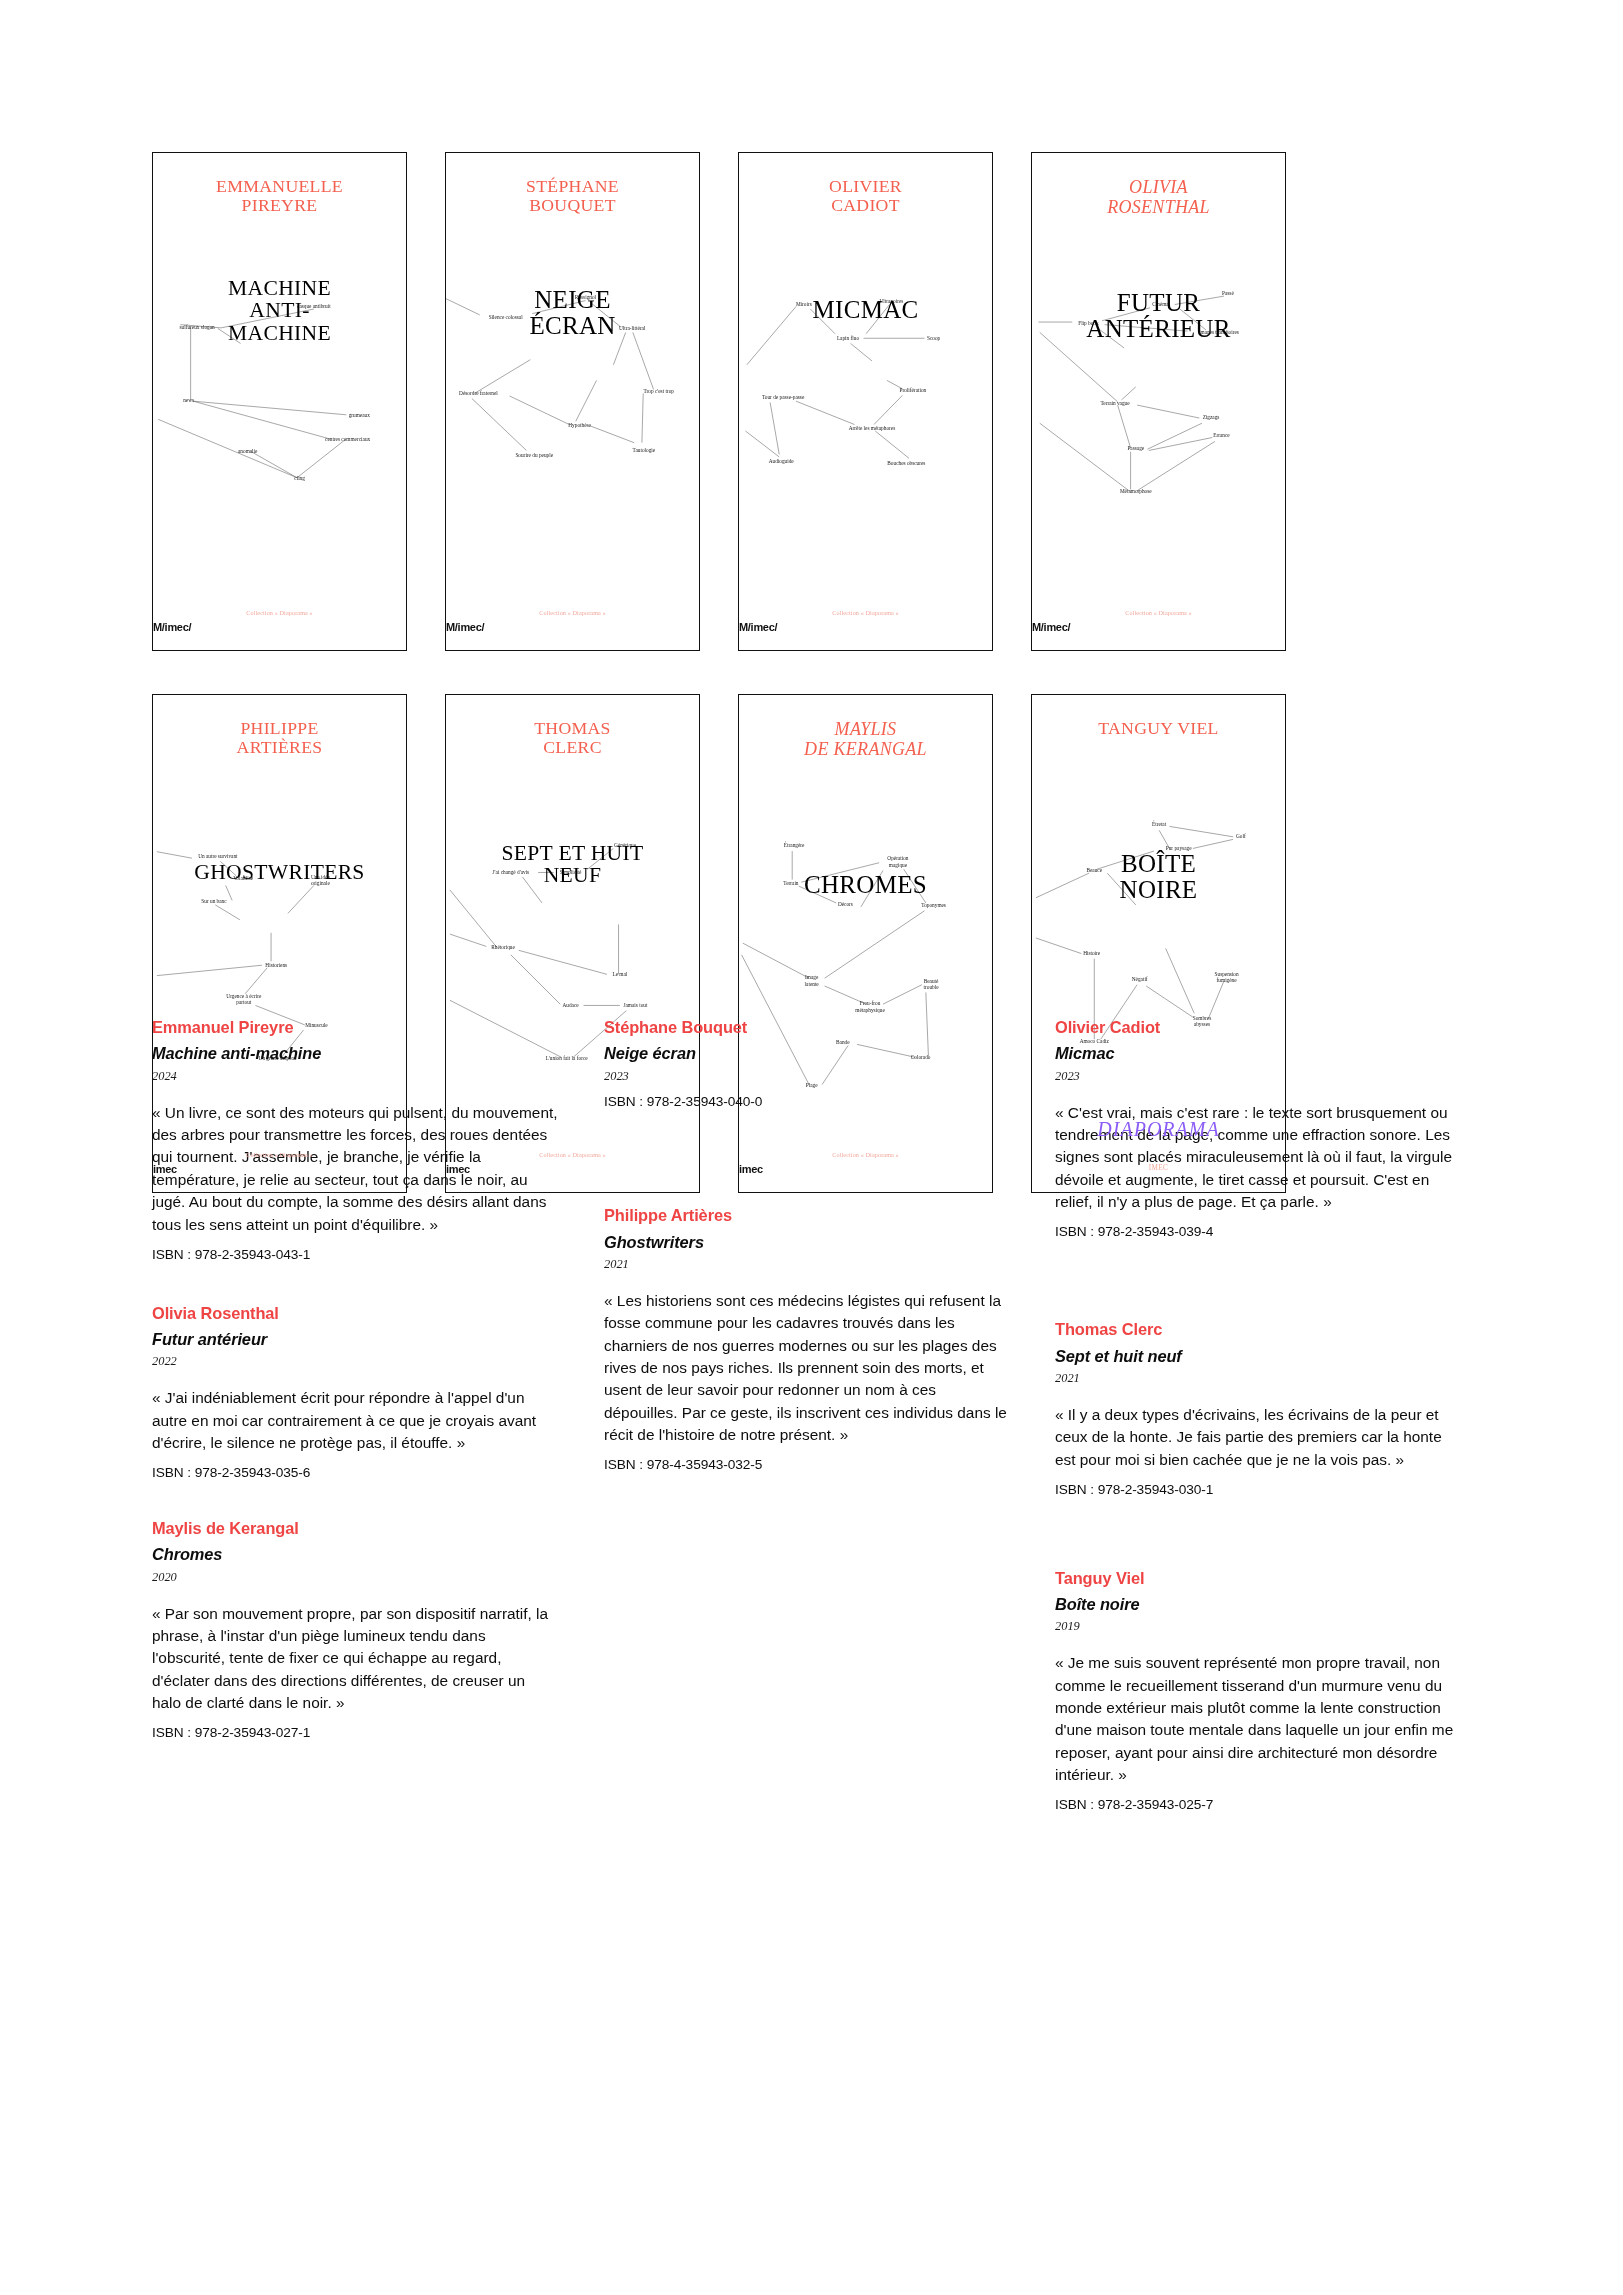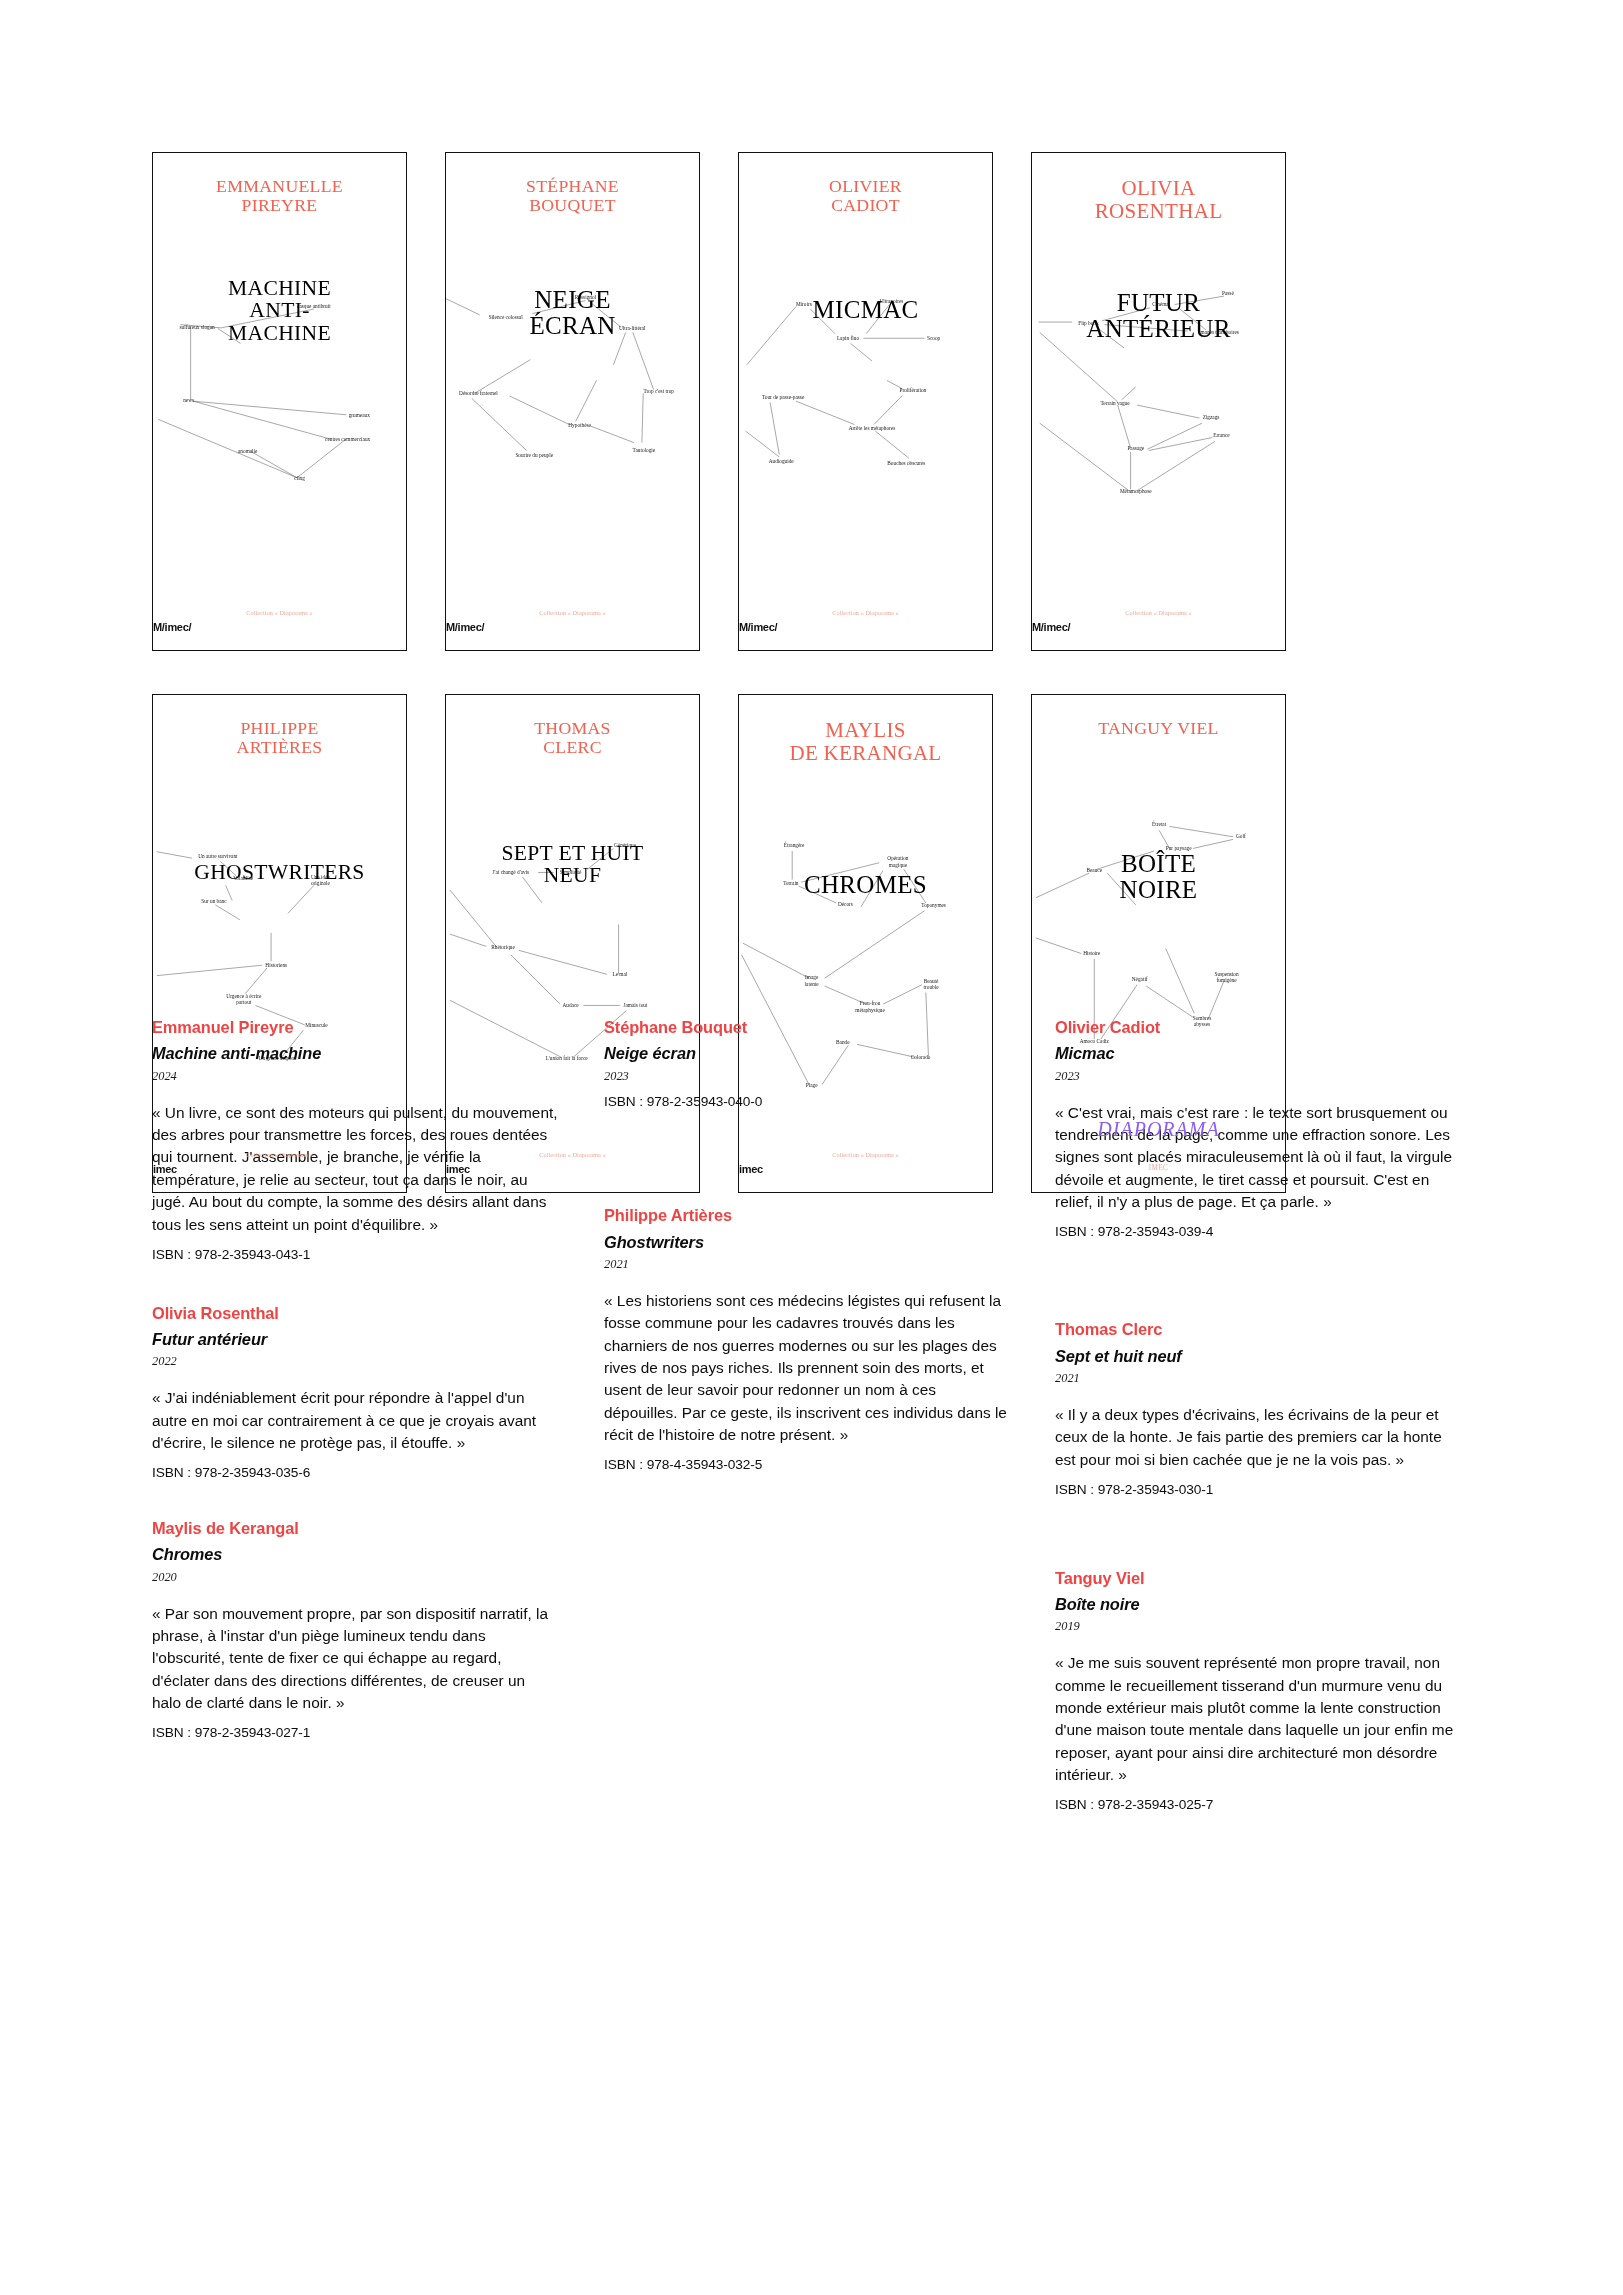--- a/index.html
+++ b/index.html
@@ -47,21 +47,21 @@
     top: 23.6px;
     text-align: center;
     color: #f4604f;
     font-family: "Liberation Serif", serif;
     font-size: 17.7px;
     line-height: 1.12;
     letter-spacing: 0.3px;
     z-index: 4;
     white-space: pre-line;
   }
-  .cover-author.wide { font-size: 21px; }
+  .cover-author.wide { font-size: 18px; font-style: italic; }
   .cover-title {
     position: absolute;
     left: 0; right: 0;
     text-align: center;
     color: #000000;
     font-family: "Liberation Serif", serif;
     font-size: 25px;
     line-height: 1.04;
     letter-spacing: 0.3px;
     z-index: 4;

